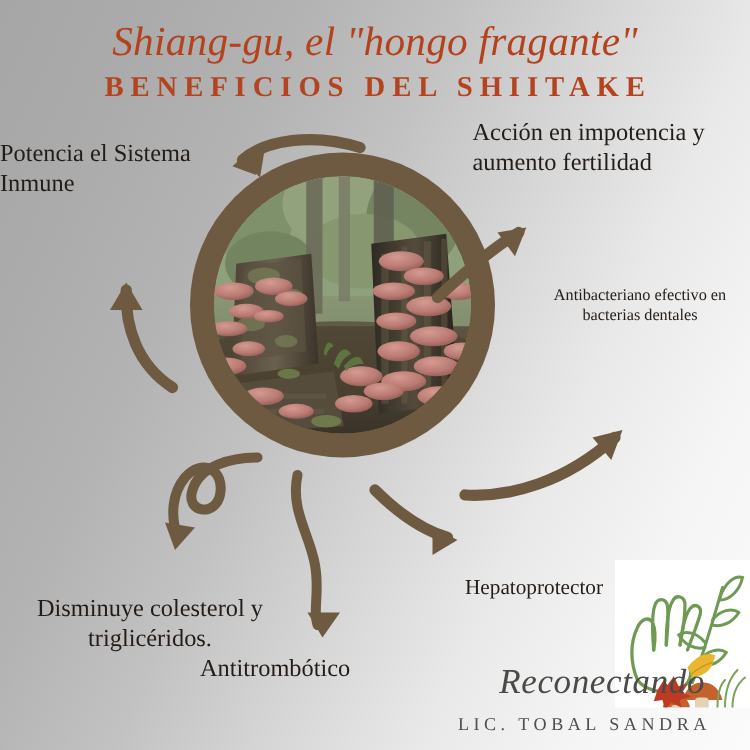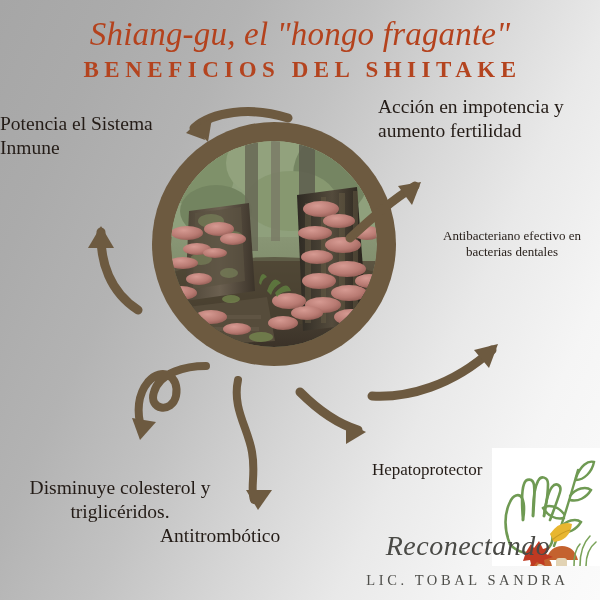--- a/index.html
+++ b/index.html
@@ -74,21 +74,21 @@
 
   
   #logo{
     position:absolute;left:492px;top:448px;width:108px;height:118px;
     background:#ffffff;
   }
   #logo svg{display:block;}
   #logo-name{
     position:absolute;left:372px;top:530px;width:192px;
     font-family:"Liberation Serif",serif;font-style:italic;
-    font-size:28px;color:#4a4a46;text-align:center;
+    font-size:28px;color:#4a4a46;text-align:right;
     letter-spacing:0.5px;
   }
   #logo-sub{
     position:absolute;left:330px;top:572px;width:275px;
     font-family:"Liberation Serif",serif;
     font-size:14.5px;color:#4e4e4a;text-align:center;
     letter-spacing:3.6px;
   }
 </style>
 </head>

